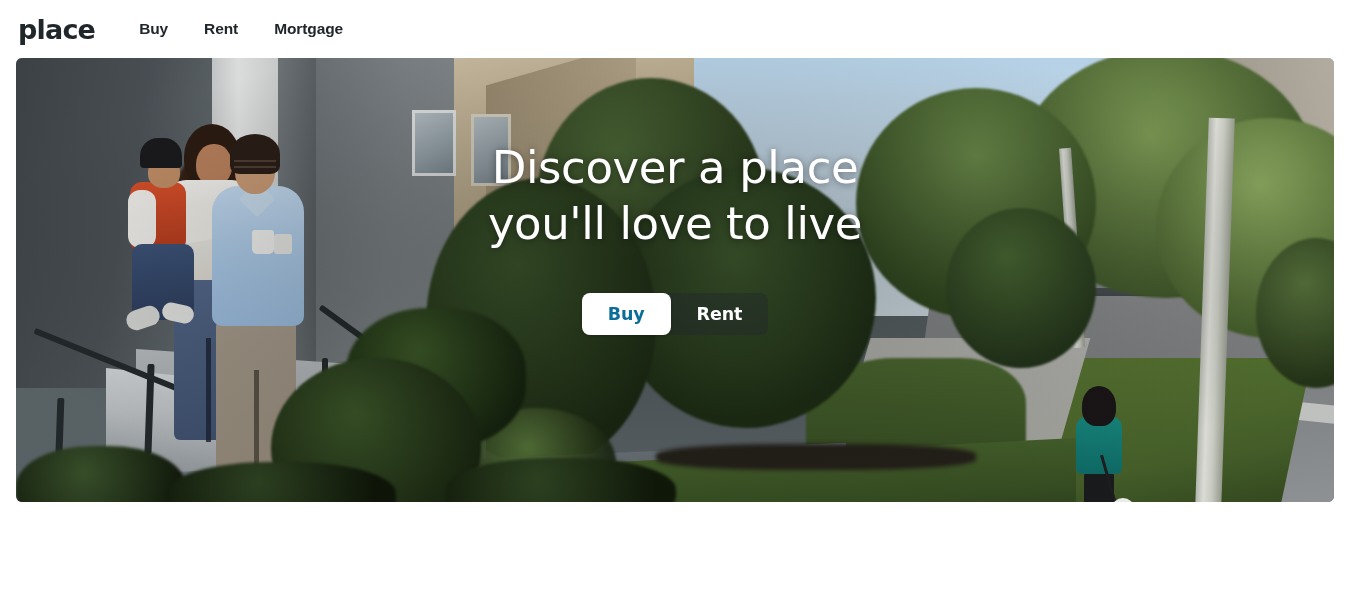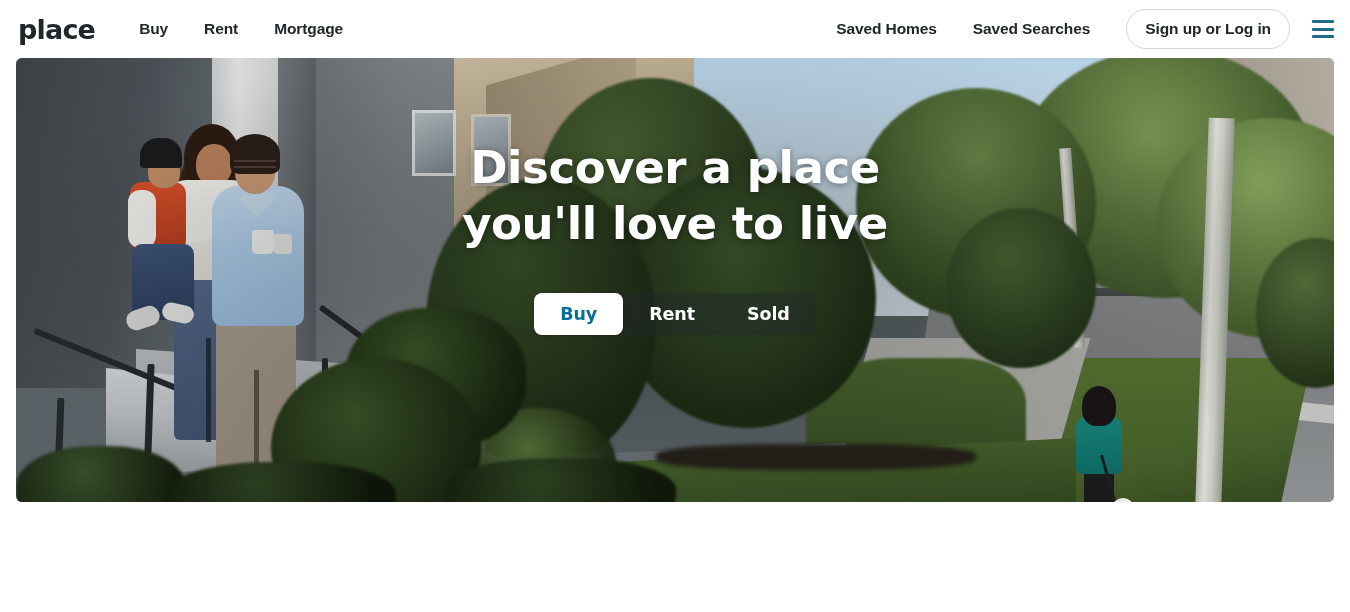--- a/index.html
+++ b/index.html
@@ -385,21 +385,21 @@
   
   .hero-content {
     position: absolute; inset: 0;
     display: flex; flex-direction: column; align-items: center;
     padding-top: 82px;
   }
   .hero-title {
     font-family: "DejaVu Sans", sans-serif;
     font-size: 45px;
     line-height: 56px;
-    font-weight: 700;
+    font-weight: 400;
     color: #ffffff;
     text-align: center;
     letter-spacing: -0.4px;
     text-shadow: 0 1px 7px rgba(0,0,0,.42);
     white-space: pre-line;
   }
   .tabs {
     margin-top: 41px;
     display: flex;
     align-items: center;
@@ -461,30 +461,20 @@
   <div class="logo">place</div>
 
   <nav class="nav-left">
     <div class="nav-item">Buy</div>
     <div class="nav-item">Rent</div>
     <div class="nav-item">Mortgage</div>
   </nav>
 
   <div class="spacer"></div>
 
-  <nav class="nav-right">
-    <div class="nav-item">Saved Homes</div>
-    <div class="nav-item">Saved Searches</div>
-    <button class="signup-btn">Sign up or Log in</button>
-    <div class="hamburger">
-      <span></span>
-      <span></span>
-      <span></span>
-    </div>
-  </nav>
 </div>
 
 <div class="hero-wrap">
 
   <div class="hero-photo">
     <div class="sky"></div>
 
     <div class="house-left"></div>
     <div class="house-pillar"></div>
     <div class="house-pillar2"></div>
@@ -586,17 +576,16 @@
     <div class="hero-scrim"></div>
   </div>
 
   <div class="hero-content">
     <h1 class="hero-title">Discover a place
 you'll love to live</h1>
 
     <div class="tabs">
       <div class="tab active">Buy</div>
       <div class="tab">Rent</div>
-      <div class="tab">Sold</div>
     </div>
 
   </div>
 </div>
 
 </body></html>

